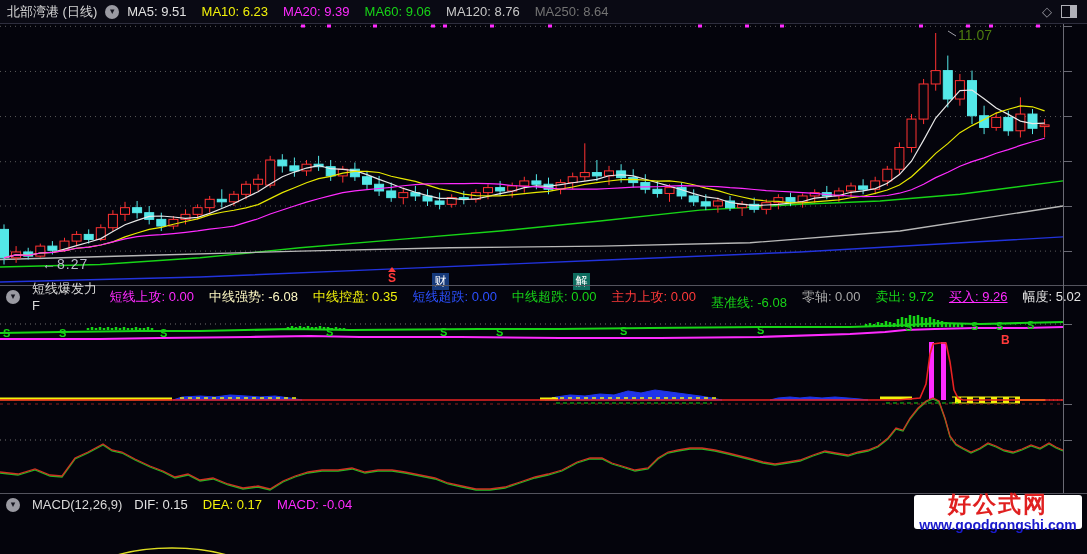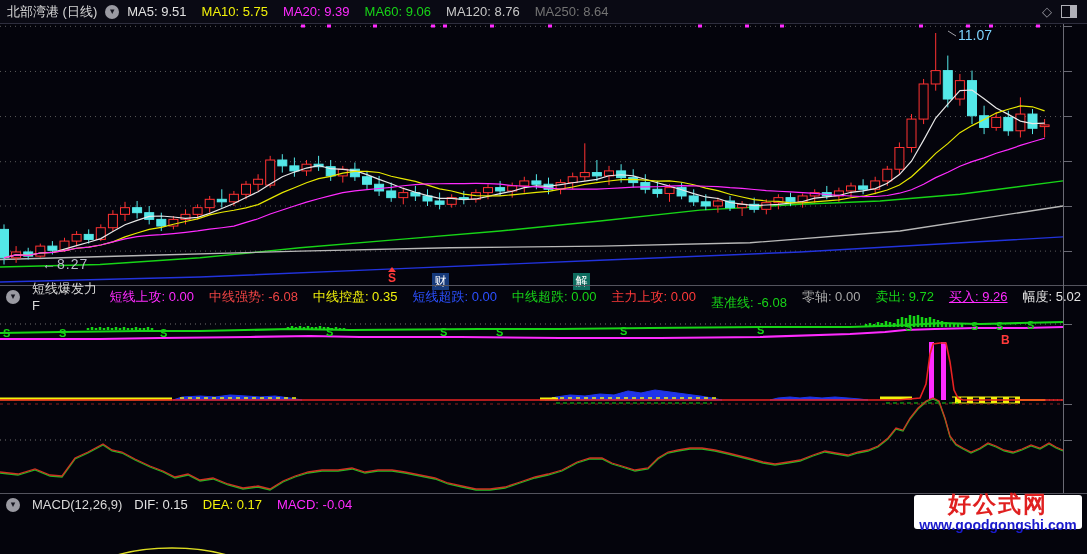--- a/index.html
+++ b/index.html
@@ -26,21 +26,21 @@
   .sep{position:absolute;left:0;width:1087px;height:1px;background:#54545e;}
   .sep1{top:285px;}
   .sep2{top:493px;}
   svg{position:absolute;left:0;display:block;}
   #main-chart{top:24px;}
   #panel2-chart{top:306px;}
   #macd-chart{top:512px;}
   .rborder{position:absolute;left:1063px;top:24px;width:1px;height:469px;background:#6a6a74;}
   .rtick{position:absolute;left:1063px;width:9px;height:1px;background:#6a6a74;}
   
-  .anno-high{position:absolute;left:958px;top:27px;color:#7dd3fc;font-size:14px;}
+  .anno-high{position:absolute;left:958px;top:27px;color:#4d7c0f;font-size:14px;}
   .anno-low{position:absolute;left:42px;top:256px;color:#b9bac9;font-size:14px;letter-spacing:1px;}
   .sig-s{position:absolute;left:386px;top:267px;display:flex;flex-direction:column;align-items:center;width:12px;}
   .sig-s .tri{width:0;height:0;border-left:4px solid transparent;border-right:4px solid transparent;
               border-bottom:5px solid #ff3a3a;}
   .sig-s .s-ch{color:#ff3a3a;font-weight:bold;font-size:12px;line-height:12px;}
   .badge{position:absolute;top:273px;width:17px;height:17px;color:#fff;font-size:12px;
          text-align:center;line-height:17px;}
   .badge-cai{left:432px;background:#15397a;}
   .badge-jie{left:573px;background:#0d6b5e;}
   
@@ -52,21 +52,21 @@
 </head>
 <body>
 
 <div class="screen">
 
   <div class="topbar">
     <span class="tb-title">北部湾港 (日线)</span>
     <span class="chev">▾</span>
     <div class="ma-list" id="ma-list">
         <span class="kv" style="color: rgb(226, 226, 226);">MA5: 9.51</span>
-        <span class="kv" style="color: rgb(242, 242, 10);">MA10: 5.75</span>
+        <span class="kv" style="color: rgb(242, 242, 10);">MA10: 6.23</span>
         <span class="kv" style="color: rgb(255, 43, 255);">MA20: 9.39</span>
         <span class="kv" style="color: rgb(23, 212, 23);">MA60: 9.06</span>
         <span class="kv" style="color: rgb(200, 200, 200);">MA120: 8.76</span>
         <span class="kv" style="color: #737373;">MA250: 8.64</span>
       </div>
     <div class="tb-icons">
       <span class="diamond">◇</span>
       <span class="split-icon">
           <i></i>
         </span>
@@ -286,21 +286,21 @@
   <div class="badge badge-cai">财</div>
   <div class="badge badge-jie">解</div>
 
   <div class="sep sep1"></div>
 
   <div class="phdr" id="p2hdr">
     <span class="chev">▾</span>
     <span>短线爆发力F</span>
     <div class="stat-list" id="p2stats">
         <span class="kv" style="color: rgb(255, 43, 255);">短线上攻: 0.00</span>
-        <span class="kv" style="color: #ef4444;">中线强势: -6.08</span>
+        <span class="kv" style="color: #fef9c3;">中线强势: -6.08</span>
         <span class="kv" style="color: rgb(242, 242, 10);">中线控盘: 0.35</span>
         <span class="kv" style="color: rgb(44, 80, 255);">短线超跌: 0.00</span>
         <span class="kv" style="color: rgb(23, 212, 23);">中线超跌: 0.00</span>
         <span class="kv" style="color: rgb(255, 58, 58);">主力上攻: 0.00</span>
         <span class="kv" style="color: rgb(23, 212, 23); margin-top: 12px;">基准线: -6.08</span>
         <span class="kv" style="color: rgb(168, 168, 168);">零轴: 0.00</span>
         <span class="kv" style="color: rgb(23, 212, 23);">卖出: 9.72</span>
         <span class="kv" style="color: rgb(255, 43, 255); text-decoration: underline;">买入: 9.26</span>
         <span class="kv" style="color: rgb(226, 226, 226);">幅度: 5.02</span>
       </div>

